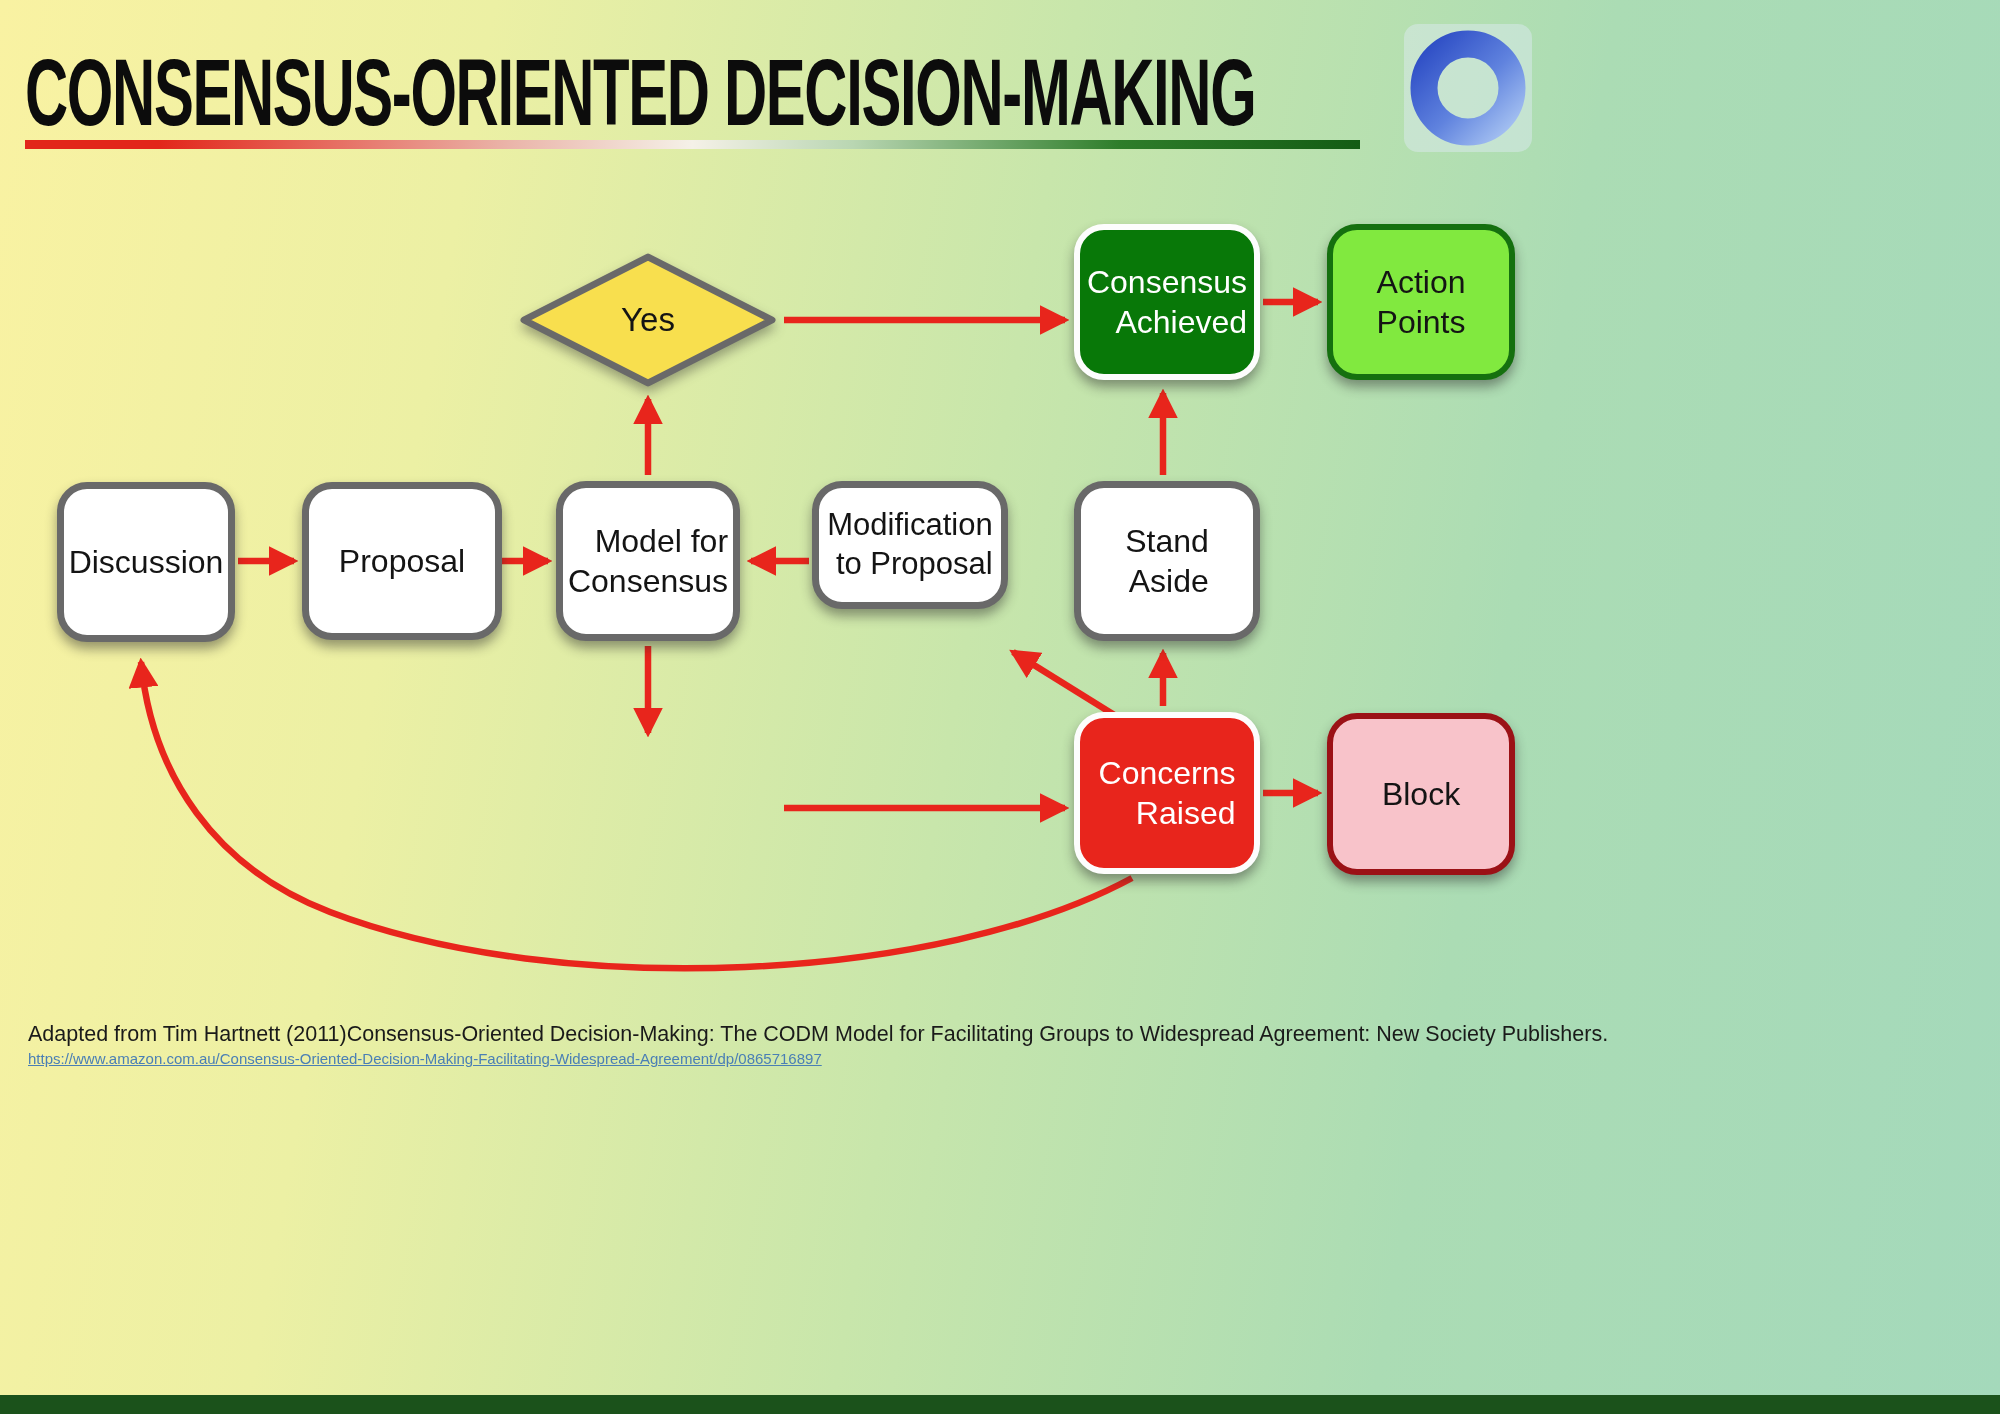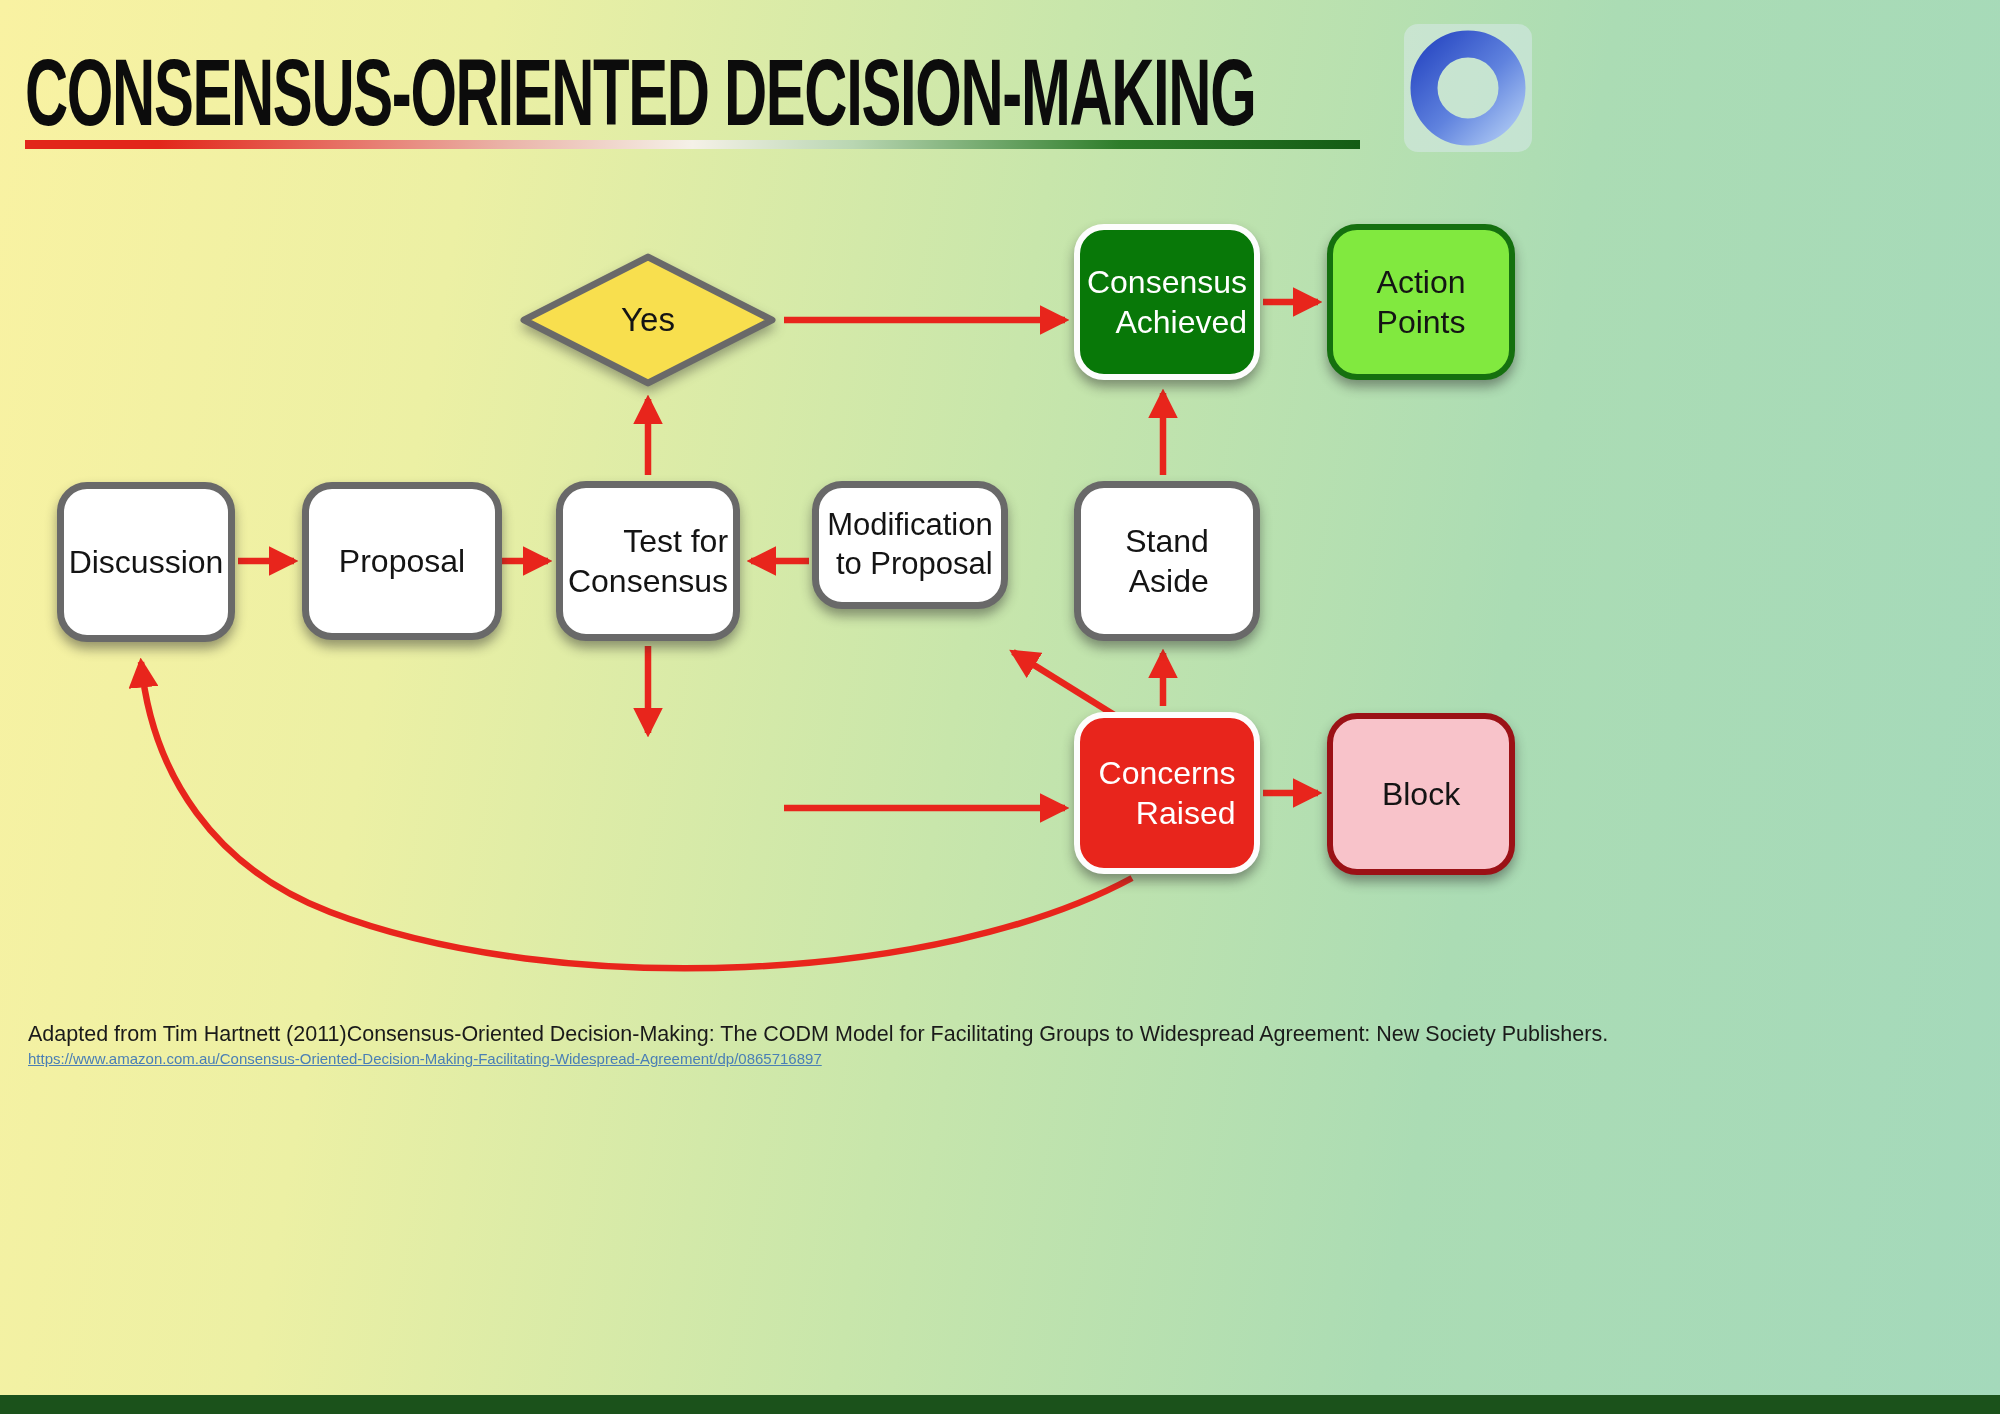--- a/index.html
+++ b/index.html
@@ -108,21 +108,21 @@
 
   <div class="node node-white" style="left:57px;top:482px;width:178px;height:160px;">
     <span>Discussion</span>
   </div>
 
   <div class="node node-white" style="left:302px;top:482px;width:200px;height:158px;">
     <span>Proposal</span>
   </div>
 
   <div class="node node-white" style="left:556px;top:481px;width:184px;height:160px;">
-    <span>Test for
+    <span>Model for
 Consensus</span>
   </div>
 
   <div class="node node-white" style="left:812px;top:481px;width:196px;height:128px;font-size:31px;">
     <span>Modification
 to Proposal</span>
   </div>
 
   <div class="node node-white" style="left:1074px;top:481px;width:186px;height:160px;">
     <span>Stand

